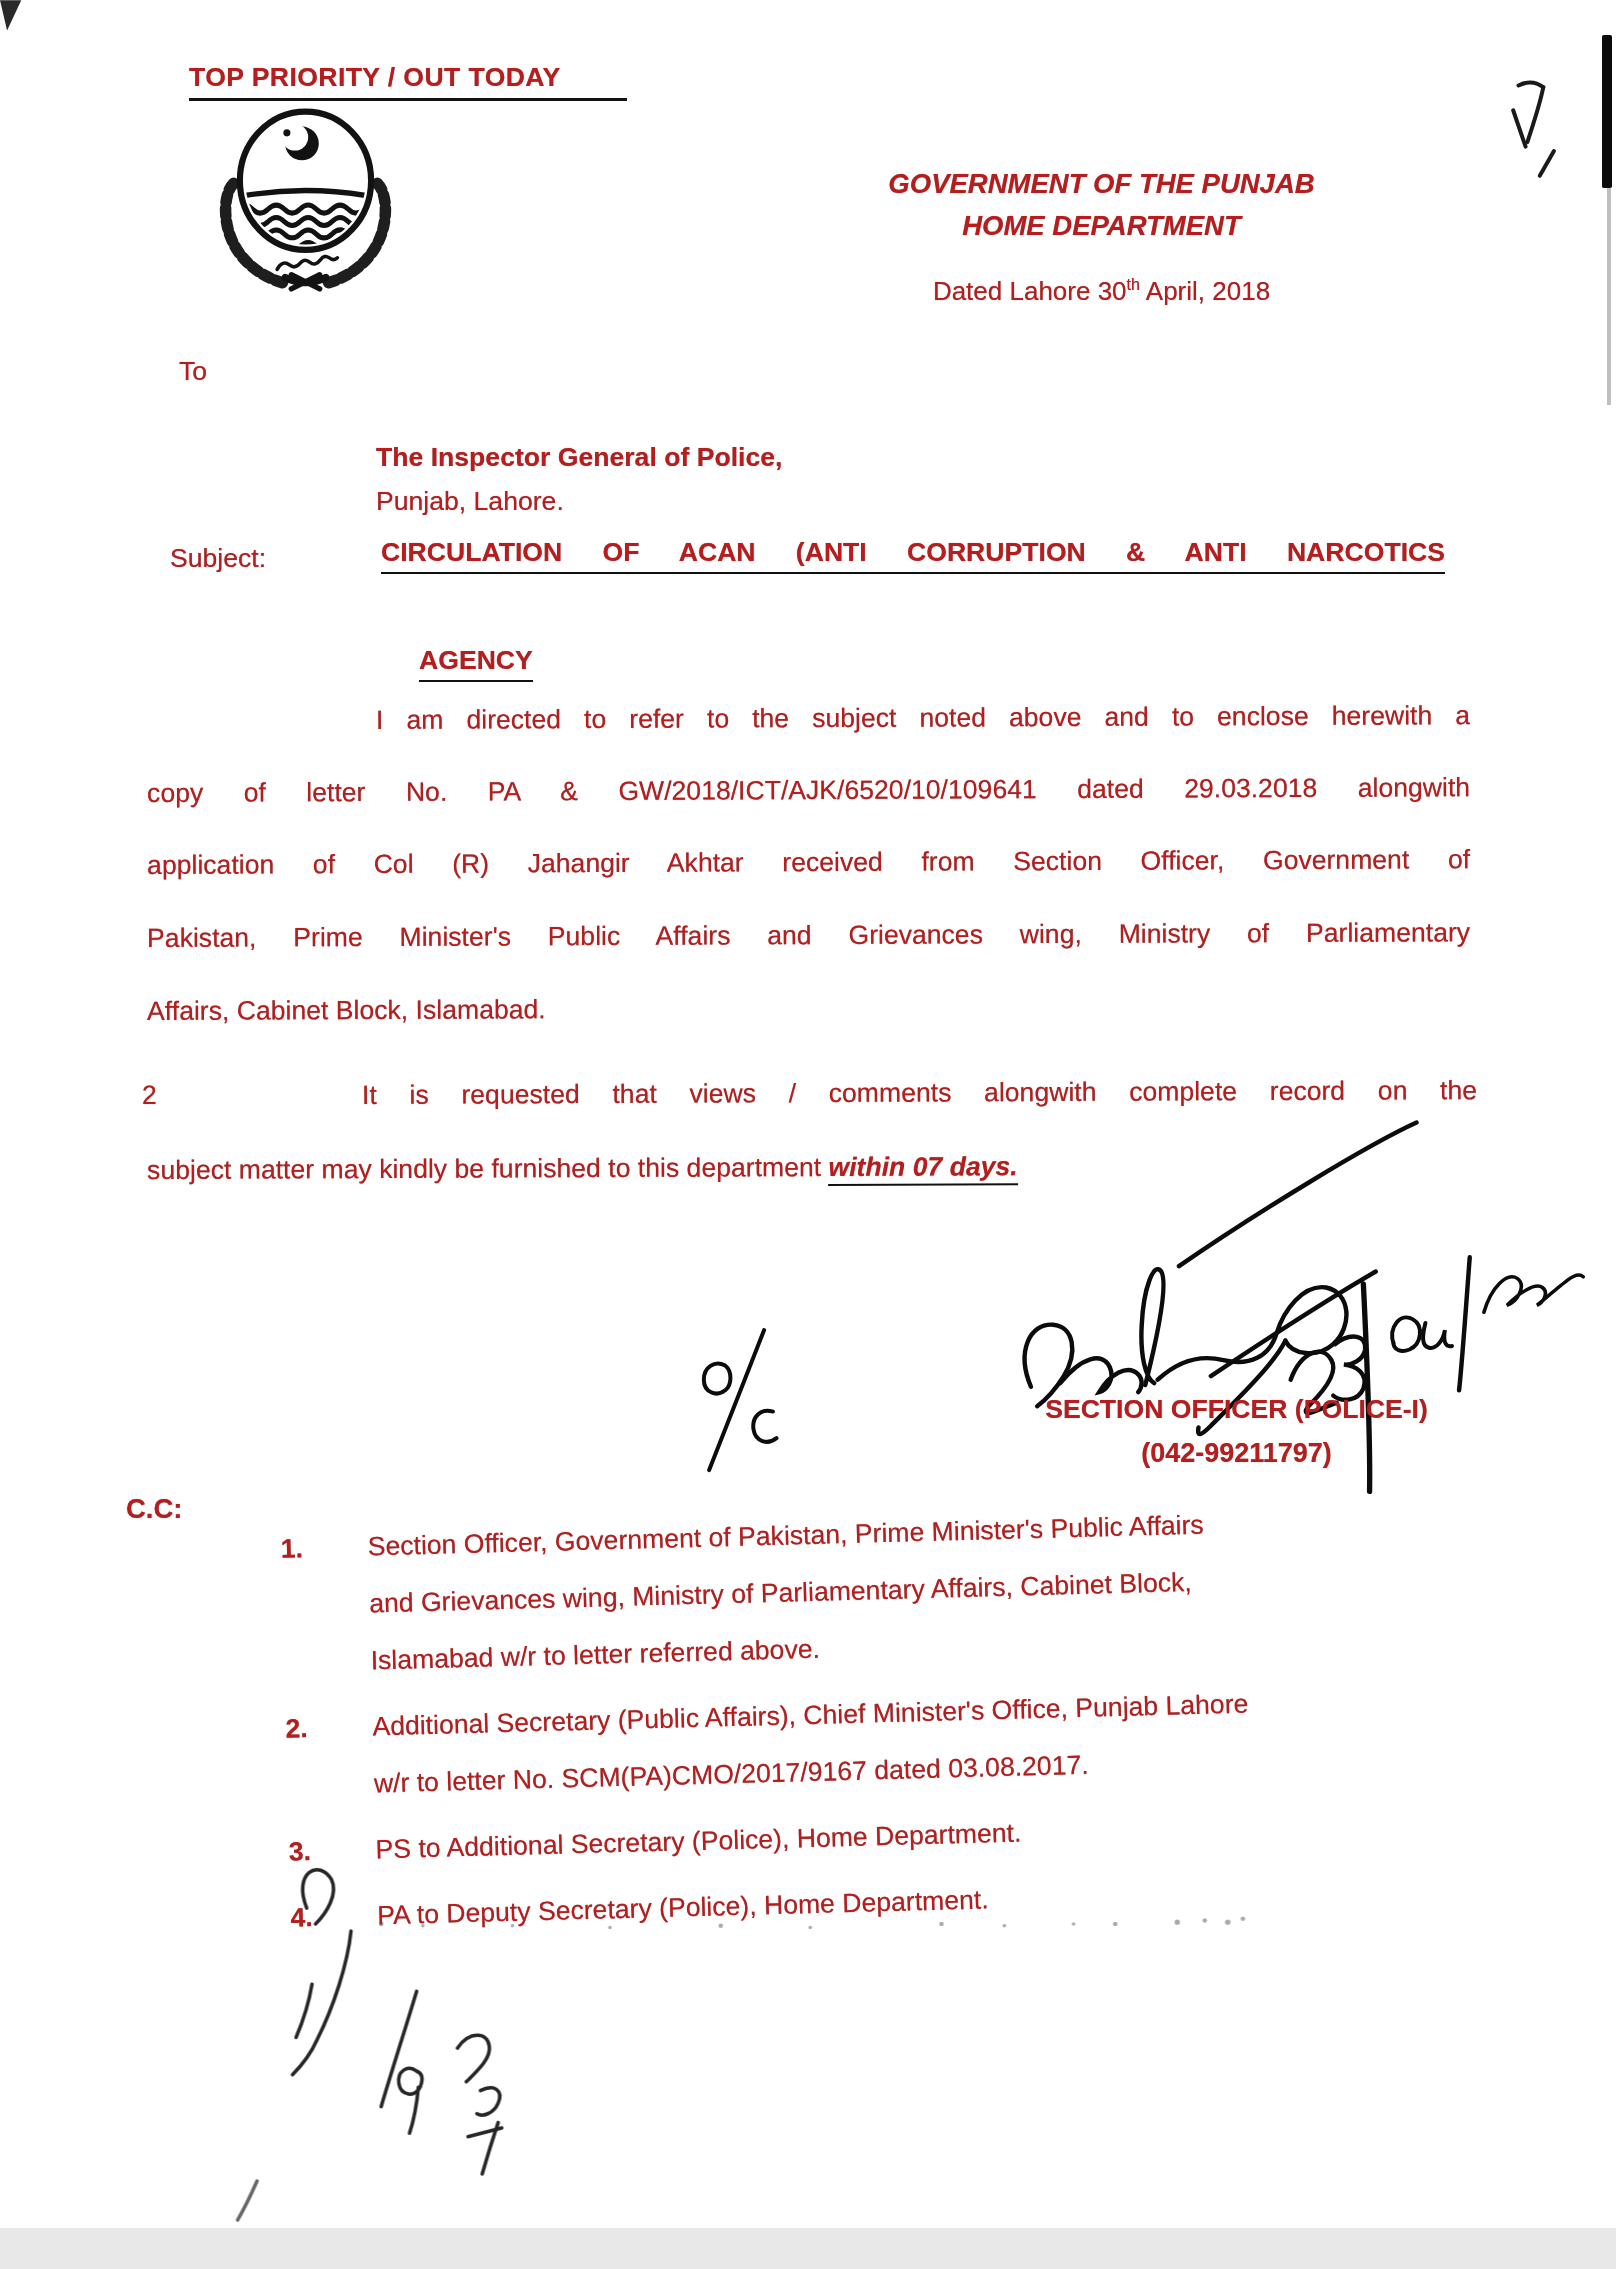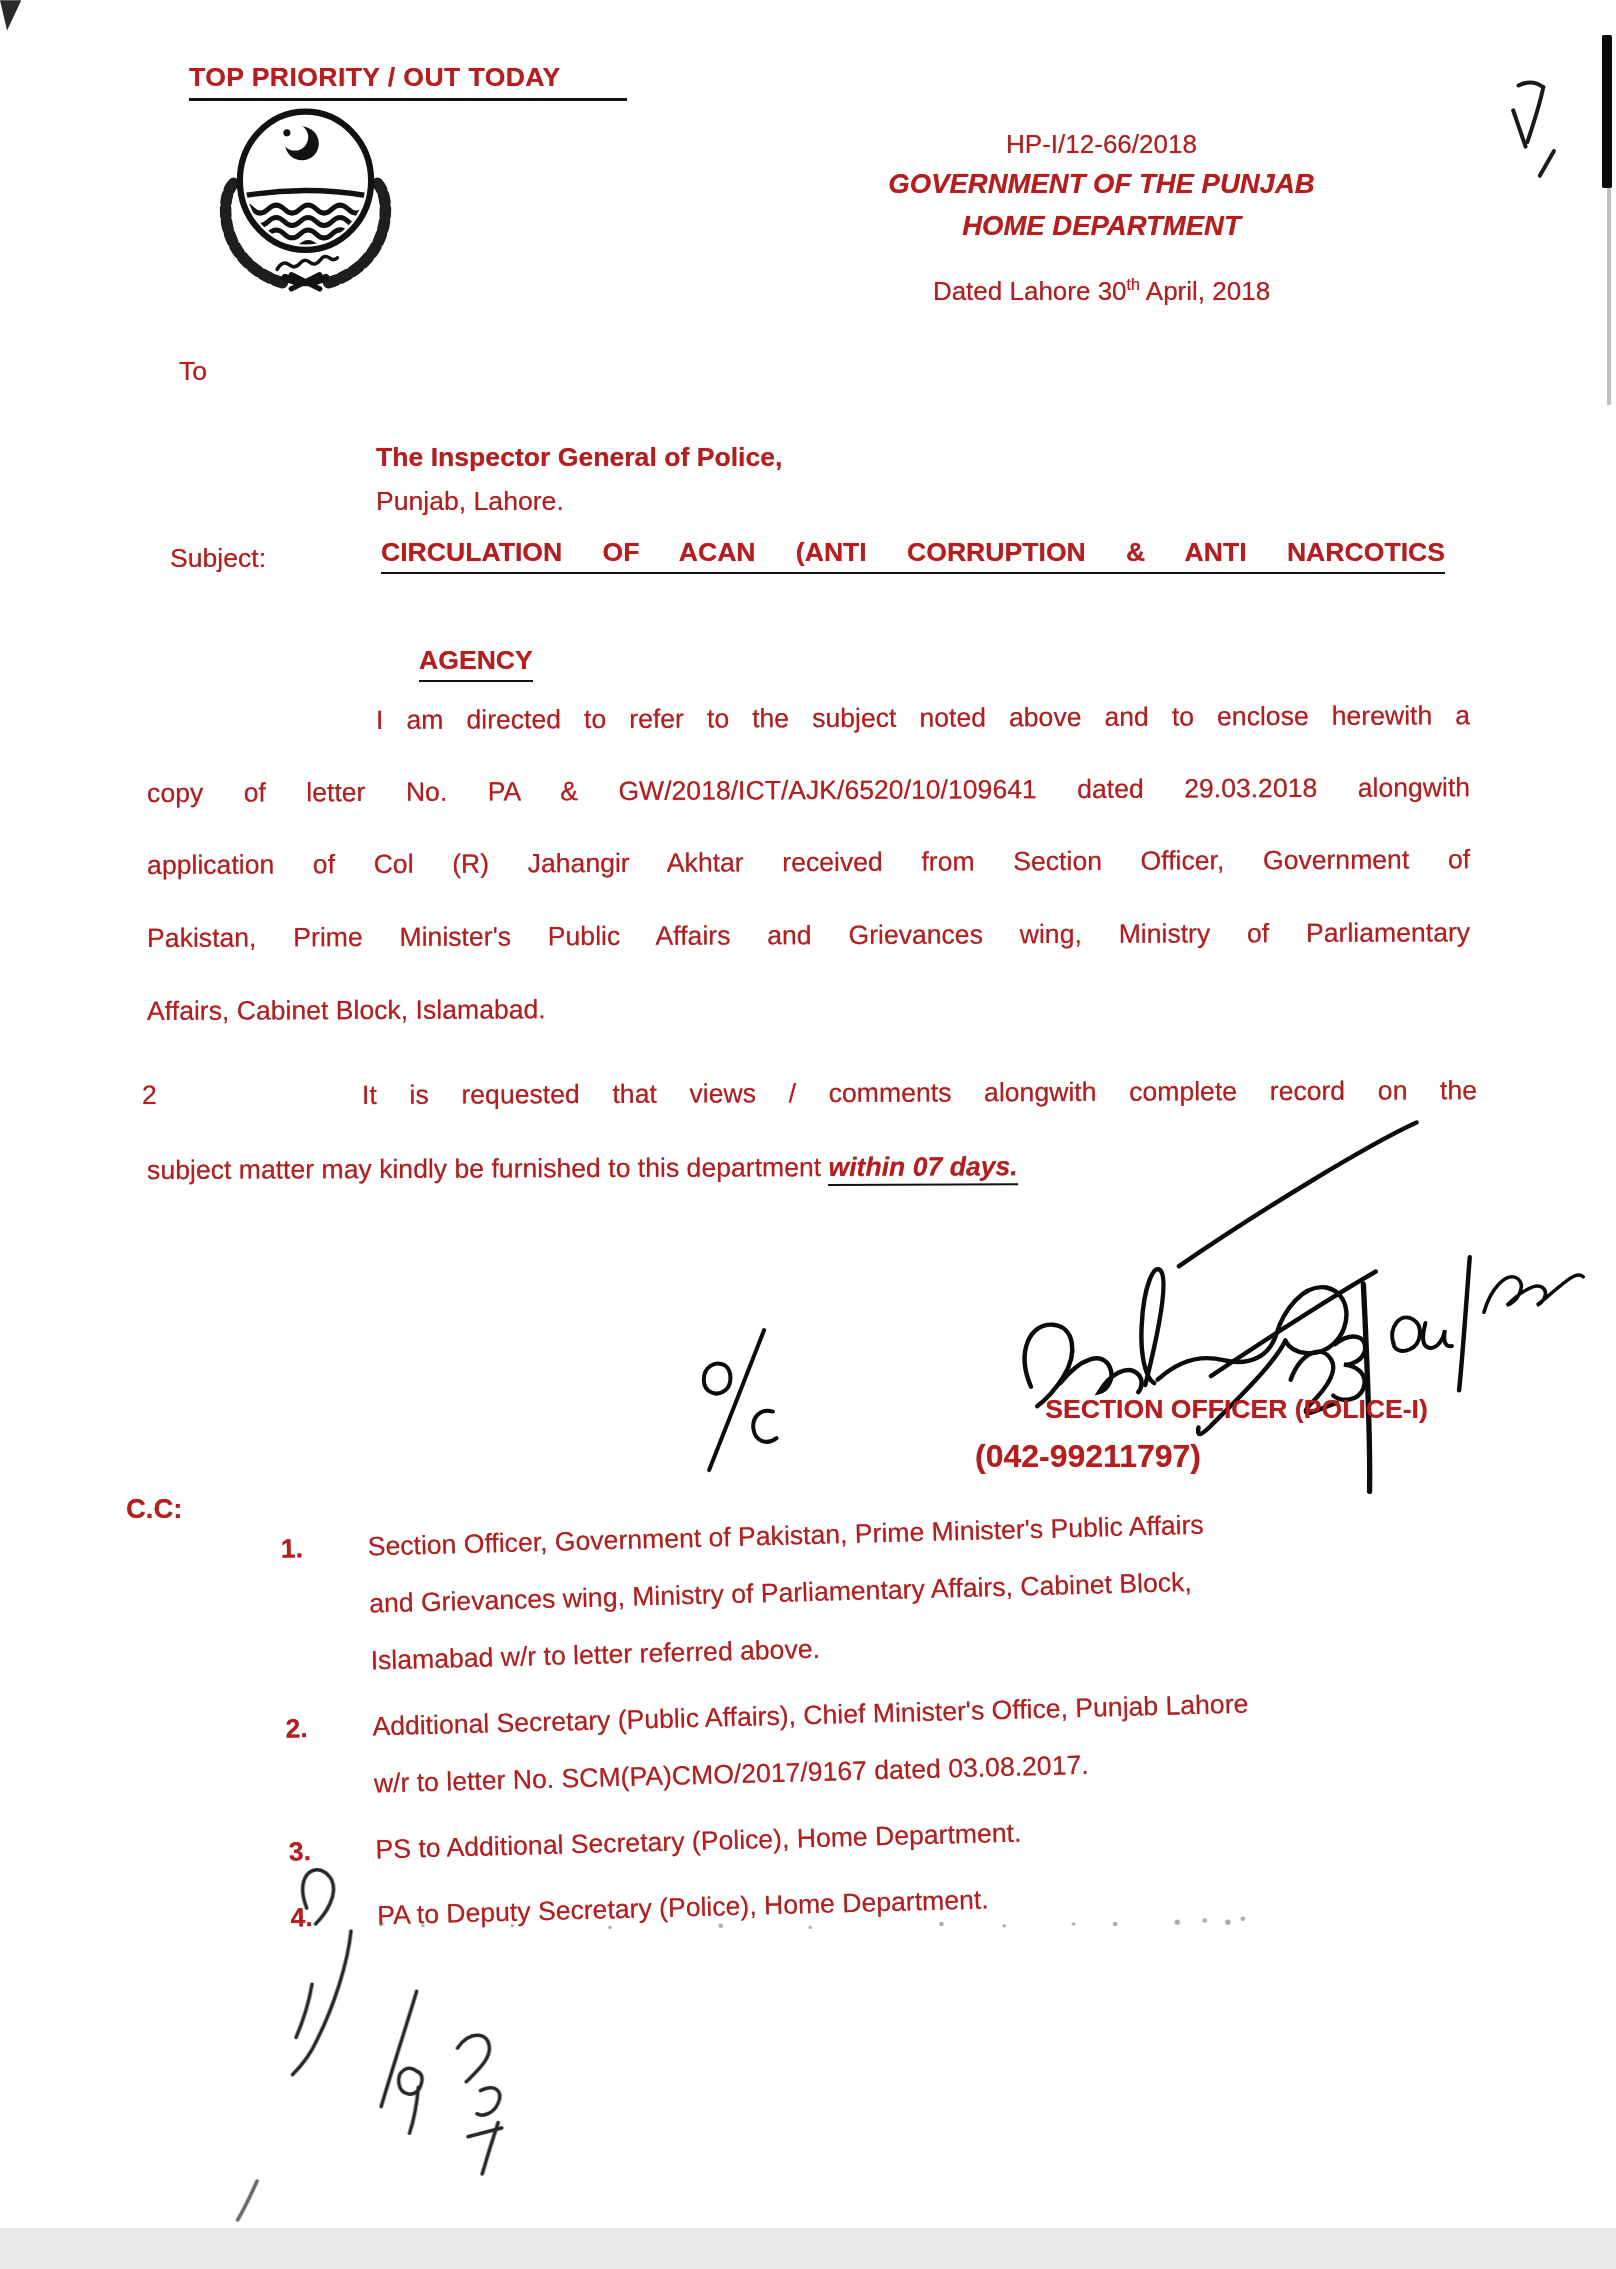--- a/index.html
+++ b/index.html
@@ -47,21 +47,21 @@
   .p1{left:147px; width:1323px;}
   .p1-first{left:376px; width:1094px;}
   .p2-num{left:142px; top:1080px; font-size:26.6px;}
   .p2-l1{left:362px; top:1080px; width:1115px;}
   .p2-l2{left:147px; top:1155px; width:1323px;}
   .emph{font-weight:bold; font-style:italic; border-bottom:2.7px solid #111; padding-bottom:1.8px;}
 
   
   .sig-office{left:975px; top:1394px; width:523px; font-size:26.6px; font-weight:bold;
               text-align:center; white-space:nowrap;}
-  .sig-phone{left:975px; top:1438px; width:523px; font-size:32px; font-weight:bold; }
+  .sig-phone{left:975px; top:1438px; width:523px; font-size:27px; font-weight:bold; text-align:center;}
 
   
   .cc-label{left:126px; top:1493px; font-size:27.5px; font-weight:bold;}
   .cc-list{left:273px; top:1521px; width:1224px; transform:rotate(-1.5deg); transform-origin:left top;}
   .cc-item{display:flex; align-items:flex-start;}
   .cc-item + .cc-item{margin-top:8.9px;}
   .cc-num{width:94px; font-size:26.6px; font-weight:bold; line-height:57px; padding-left:7px; box-sizing:border-box;}
   .cc-lines{flex:1;}
   .cc-line{font-size:26.6px; line-height:57px;}
 
@@ -107,21 +107,20 @@
       <path d="M88,182 q6,-11 14,-5 q6,5 12,-2 q5,-6 11,-1 q6,5 12,-3 q4,-6 10,-2 q5,4 9,0" stroke-width="4"></path>
     </g>
 
     <g>
       <circle cx="116" cy="40" r="19" fill="#121212"></circle>
       <circle cx="108" cy="33" r="15" fill="#ffffff"></circle>
       <circle cx="99" cy="28" r="4" fill="#121212"></circle>
     </g>
   </svg>
 
-  <div class="abs lh-line lh-ref ink">HP-I/12-66/2018</div>
   <div class="abs lh-line lh-home bi ink">HOME DEPARTMENT</div>
   <div class="abs lh-line lh-gov bi ink">GOVERNMENT OF THE PUNJAB</div>
   <div class="abs lh-line lh-date ink"><span>Dated Lahore 30</span><sup>th</sup><span> April, 2018</span></div>
 
   <svg class="hw" width="1616" height="2270" viewBox="0 0 1823 2560" aria-label="17">
     <g stroke="#1a1a1a" stroke-width="4.5" fill="none" stroke-linecap="round">
       <path d="M1707,124 L1721,165"></path>
       <path d="M1713,96 C1723,91 1733,92 1741,98"></path>
       <path d="M1741,98 C1737,118 1729,142 1723,160"></path>
       <path d="M1737,198 L1753,170"></path>

